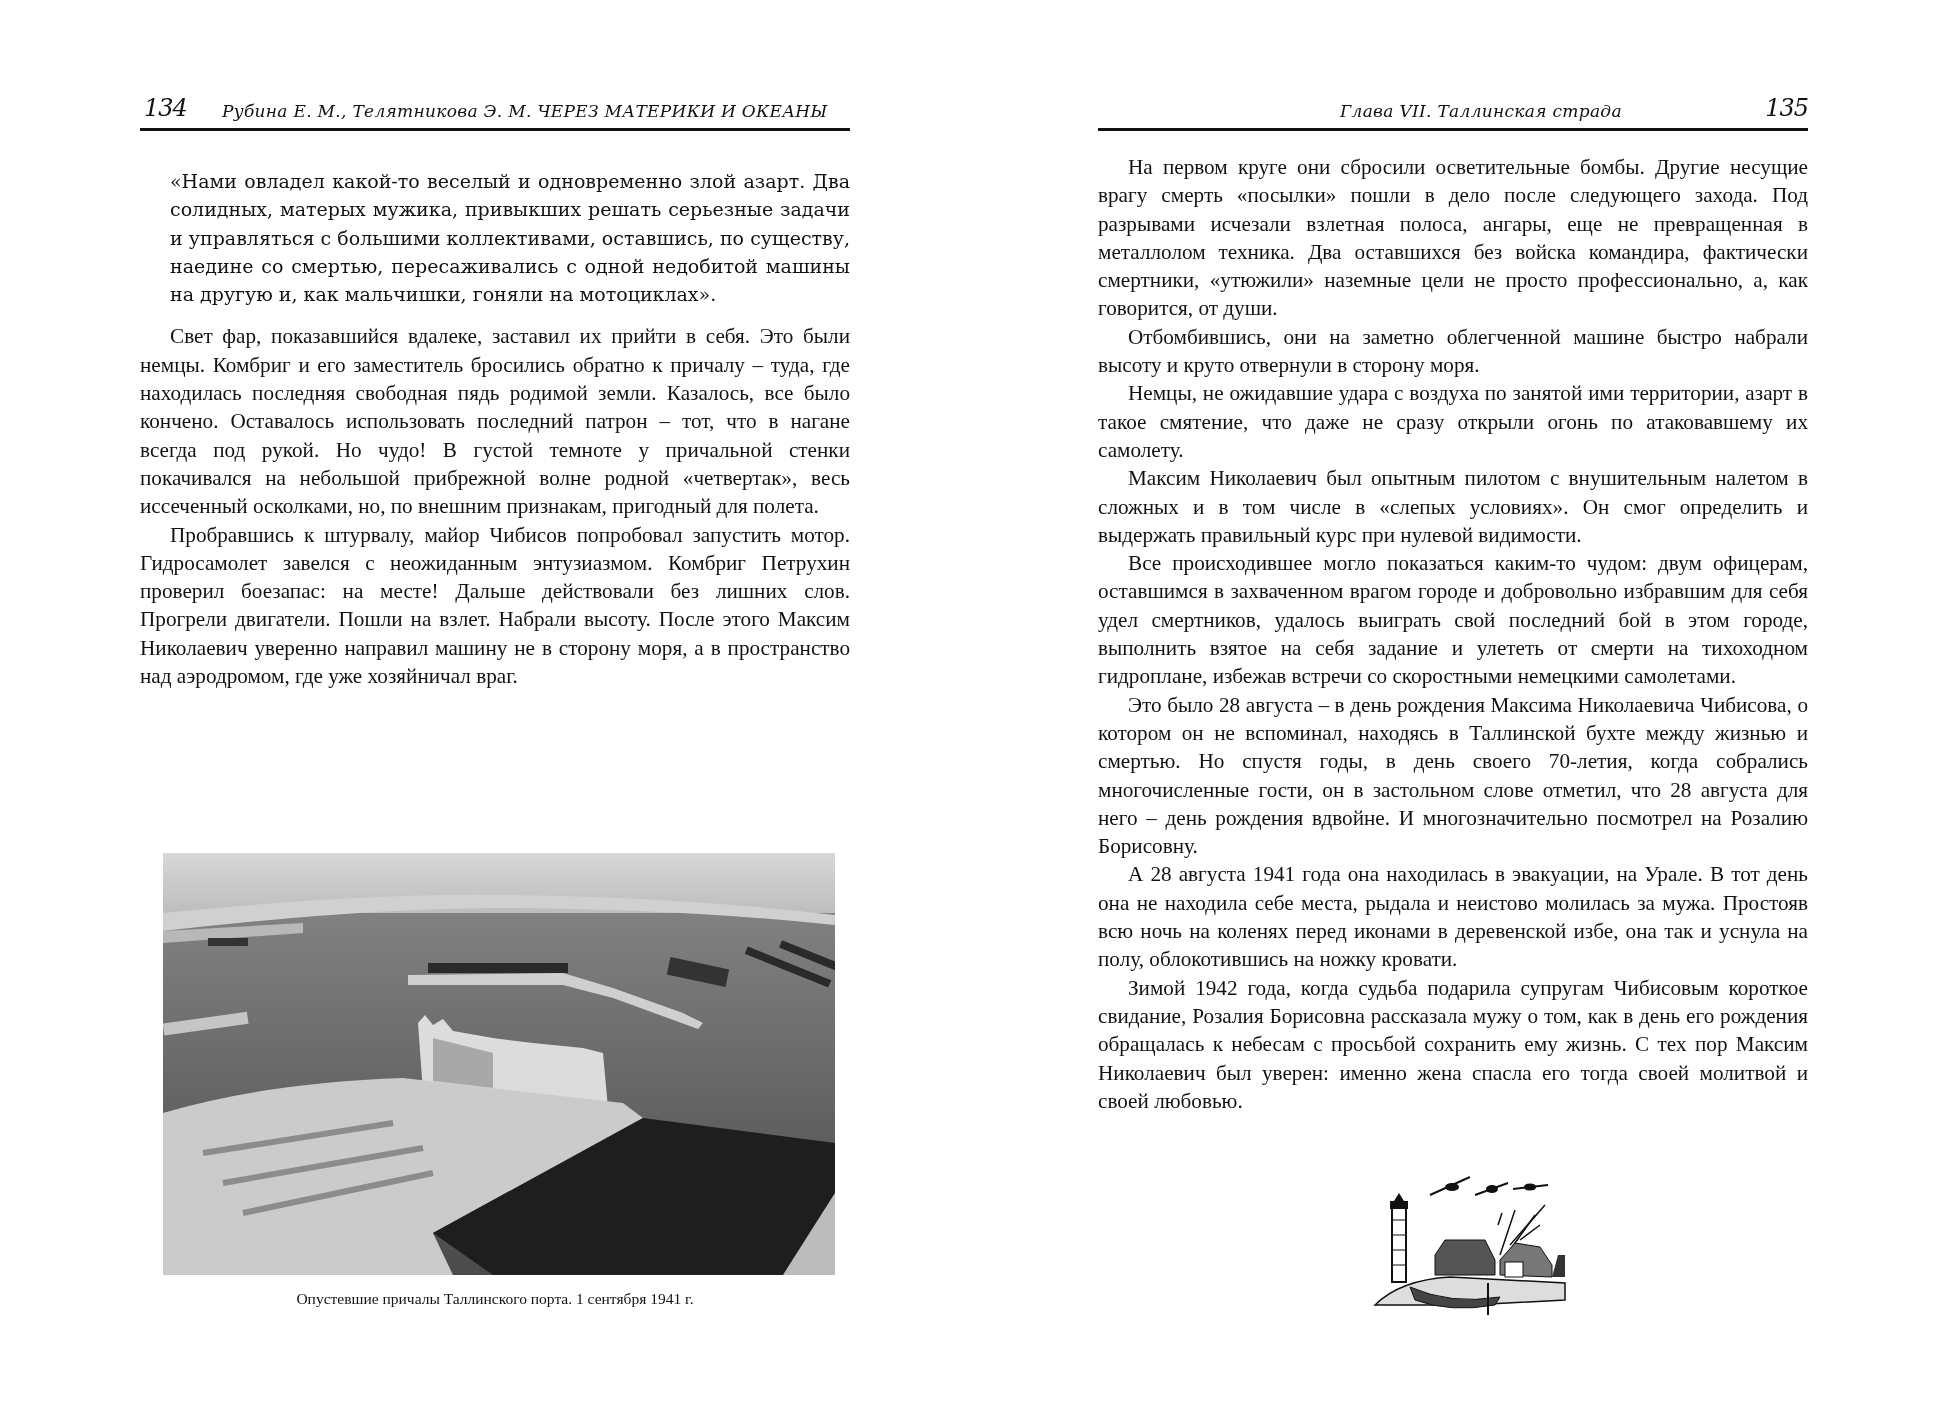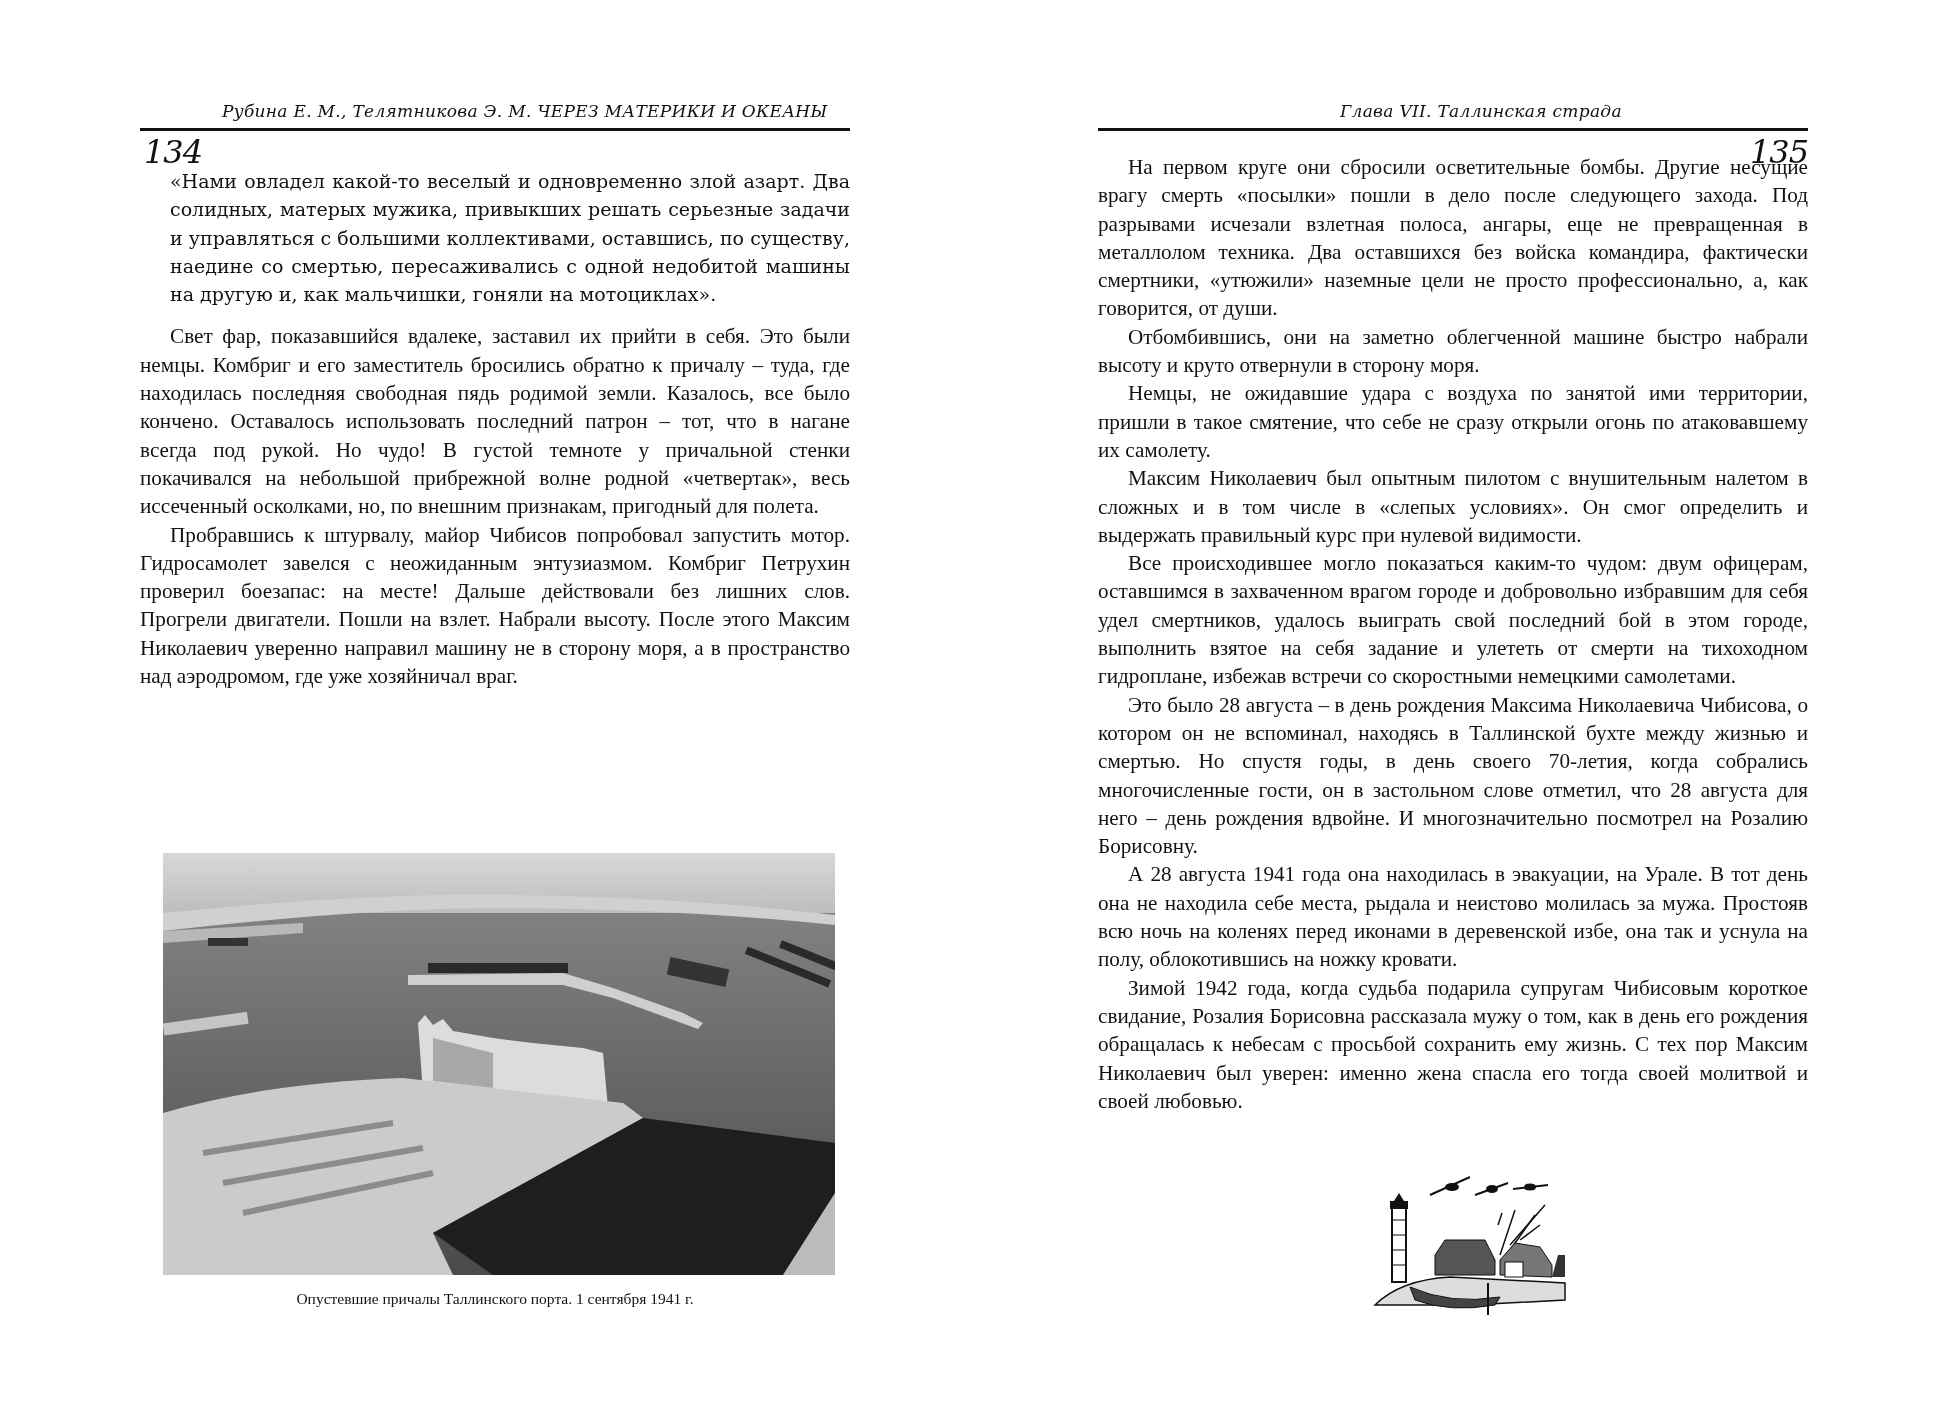--- a/index.html
+++ b/index.html
@@ -4,21 +4,21 @@
 <style>
   html, body { margin: 0; padding: 0; background: #ffffff; }
   body { width: 1949px; height: 1417px; position: relative; overflow: hidden; color: #111; }
   .page { position: absolute; top: 0; height: 1417px; }
   .page-left { left: 0; width: 975px; }
   .page-right { left: 975px; width: 974px; }
 
   .run-head { position: absolute; top: 96px; height: 32px; border-bottom: 3px solid #111; font-family: "DejaVu Serif", serif; font-style: italic; }
   .page-left .run-head { left: 140px; width: 710px; }
   .page-right .run-head { left: 123px; width: 710px; }
-  .page-num { position: absolute; top: -2px; font-size: 32px; letter-spacing: -1px; margin-top: 39px; }
+  .page-num { position: absolute; top: -2px; font-size: 24px; letter-spacing: -1px; }
   .page-left .page-num { left: 4px; }
   .page-right .page-num { right: 0px; }
   .run-title { position: absolute; top: 5px; font-size: 17px; letter-spacing: 0.3px; white-space: nowrap; margin-left: 12px; }
   .page-left .run-title { left: 70px; }
   .page-right .run-title { left: 230px; }
 
   .body-text { position: absolute; font-family: "Liberation Serif", serif; font-size: 21.2px; line-height: 28.3px; text-align: justify; }
   .page-left .body-text { left: 140px; width: 710px; }
   .page-right .body-text { left: 123px; width: 710px; }
   .body-text p { margin: 0; text-indent: 30px; }
@@ -86,21 +86,21 @@
 
 <div class="page page-right">
   <div class="run-head">
     <span class="run-title">Глава VII. Таллинская страда</span>
     <span class="page-num">135</span>
   </div>
 
   <div class="body-text" style="top:153px;">
     <p>На первом круге они сбросили осветительные бомбы. Другие несущие врагу смерть «посылки» пошли в дело после следующего захода. Под разрывами исчезали взлетная полоса, ангары, еще не превращенная в металлолом техника. Два оставшихся без войска командира, фактически смертники, «утюжили» наземные цели не просто профессионально, а, как говорится, от души.</p>
     <p>Отбомбившись, они на заметно облегченной машине быстро набрали высоту и круто отвернули в сторону моря.</p>
-    <p>Немцы, не ожидавшие удара с воздуха по занятой ими территории, пришли в такое смятение, что себе не сразу открыли огонь по атаковавшему их самолету.</p>
+    <p>Немцы, не ожидавшие удара с воздуха по занятой ими территории, азарт в такое смятение, что даже не сразу открыли огонь по атаковавшему их самолету.</p>
     <p>Максим Николаевич был опытным пилотом с внушительным налетом в сложных и в том числе в «слепых условиях». Он смог определить и выдержать правильный курс при нулевой видимости.</p>
     <p>Все происходившее могло показаться каким-то чудом: двум офицерам, оставшимся в захваченном врагом городе и добровольно избравшим для себя удел смертников, удалось выиграть свой последний бой в этом городе, выполнить взятое на себя задание и улететь от смерти на тихоходном гидроплане, избежав встречи со скоростными немецкими самолетами.</p>
     <p>Это было 28 августа – в день рождения Максима Николаевича Чибисова, о котором он не вспоминал, находясь в Таллинской бухте между жизнью и смертью. Но спустя годы, в день своего 70-летия, когда собрались многочисленные гости, он в застольном слове отметил, что 28 августа для него – день рождения вдвойне. И многозначительно посмотрел на Розалию Борисовну.</p>
     <p>А 28 августа 1941 года она находилась в эвакуации, на Урале. В тот день она не находила себе места, рыдала и неистово молилась за мужа. Простояв всю ночь на коленях перед иконами в деревенской избе, она так и уснула на полу, облокотившись на ножку кровати.</p>
     <p>Зимой 1942 года, когда судьба подарила супругам Чибисовым короткое свидание, Розалия Борисовна рассказала мужу о том, как в день его рождения обращалась к небесам с просьбой сохранить ему жизнь. С тех пор Максим Николаевич был уверен: именно жена спасла его тогда своей молитвой и своей любовью.</p>
   </div>
 
   <div class="vignette">
     <svg width="200" height="150" viewBox="0 0 200 150" xmlns="http://www.w3.org/2000/svg">
 

